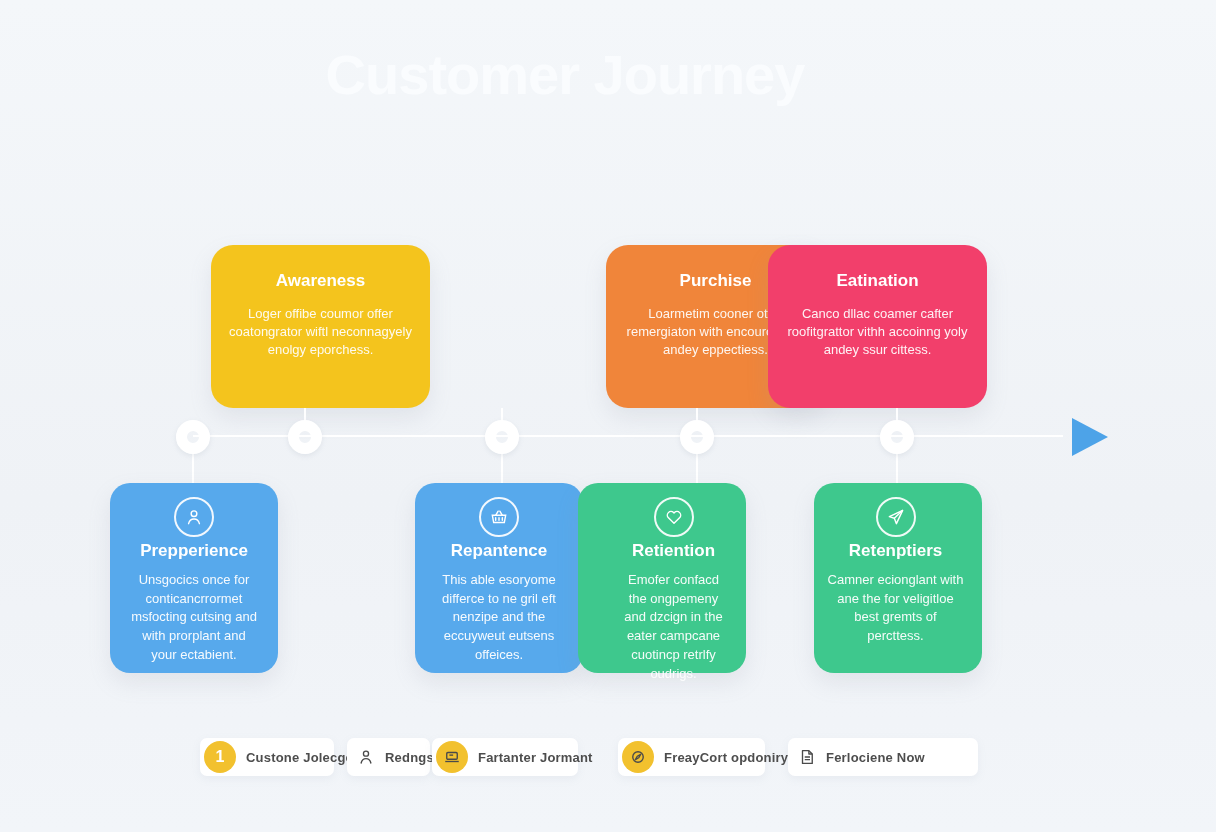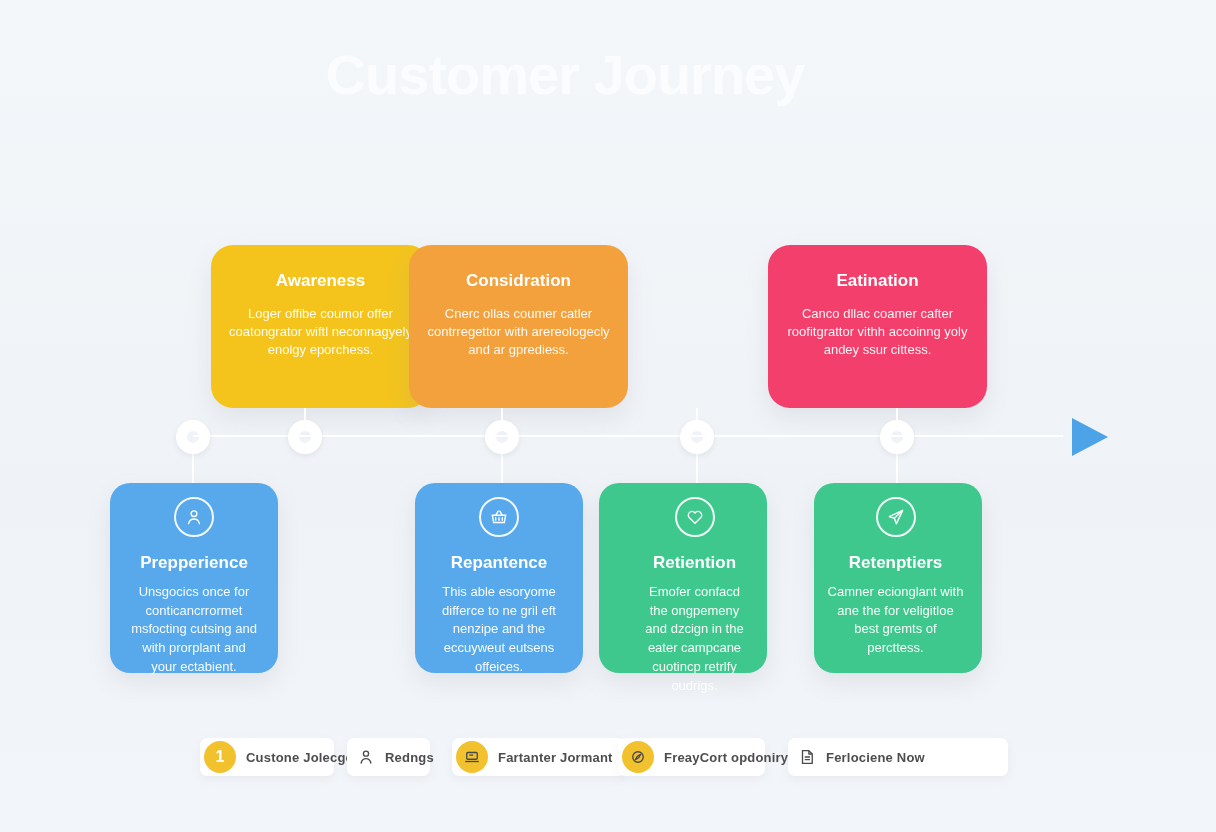--- a/index.html
+++ b/index.html
@@ -19,23 +19,23 @@
                 padding:26px 18px 0; }
   .stage-card .card-title { font-size:17px; font-weight:bold; margin-bottom:14px; }
   .stage-card .card-body  { font-size:13px; line-height:1.4; opacity:.93; }
   .stage-a { left:211px; } .stage-b { left:409px; } .stage-c { left:606px; } .stage-d { left:768px; }
 
   
   .phase-card { position:absolute; top:483px; width:168px; height:190px; border-radius:20px;
                 box-shadow:0 10px 22px rgba(140,150,170,.16); color:#fff; padding:14px 18px 0; }
   .phase-card .icon-ring { width:40px; height:40px; border:2px solid rgba(255,255,255,.92);
                 border-radius:50%; margin:0 auto; display:flex; align-items:center; justify-content:center; }
-  .phase-card .card-title { font-size:17px; font-weight:bold; text-align:center; margin:16px 0 10px; }
+  .phase-card .card-title { font-size:17px; font-weight:bold; text-align:center; margin:4px 0 10px; }
   .phase-card .card-body  { font-size:13px; line-height:1.44; text-align:center; opacity:.95; }
-  .phase-e { left:110px; } .phase-f { left:415px; } .phase-g { left:599px;padding-left:41px; } .phase-h { left:814px;padding-left:13px; }
+  .phase-e { left:110px; } .phase-f { left:415px; } .phase-g { left:578px;padding-left:41px; } .phase-h { left:814px;padding-left:13px; }
 
   
   .timeline-line { position:absolute; left:193px; top:435px; width:870px; height:2px;
                    background:rgba(255,255,255,.95); }
   .timeline-node { position:absolute; top:420px; width:34px; height:34px; border-radius:50%;
                    border:11px solid #ffffff; background:transparent;
                    box-shadow:0 2px 5px rgba(150,160,180,.18); }
   .node-1 { left:176px; } .node-2 { left:288px; } .node-3 { left:485px; }
   .node-4 { left:680px; } .node-5 { left:880px; }
   .connector { position:absolute; width:2px; background:rgba(255,255,255,.95); }
@@ -46,44 +46,44 @@
   .conn-d-up { left:896px; top:408px; height:14px; } .conn-h-dn { left:896px; top:452px; height:31px; }
   .timeline-arrow { position:absolute; left:1072px; top:418px; width:0; height:0;
                     border-top:19px solid transparent; border-bottom:19px solid transparent;
                     border-left:36px solid #4da3e8; }
 
   
   .legend-pill { position:absolute; top:738px; height:38px; background:#ffffff; border-radius:7px;
                  box-shadow:0 3px 8px rgba(150,160,180,.10); display:flex; align-items:center;
                  gap:10px; padding:0 14px 0 4px; color:#4d4d4d; font-size:13px; font-weight:bold; }
   .legend-1 { left:200px; width:134px; } .legend-2 { left:347px; width:83px; padding-left:10px;align-items:center; }
-  .legend-3 { left:452px; width:174px;align-items:center; } .legend-4 { left:618px; width:147px; }
-  .legend-5 { left:788px; width:220px; padding-left:10px; }
+  .legend-3 { left:432px; width:146px;align-items:center; } .legend-4 { left:618px; width:147px; }
+  .legend-5 { left:788px; width:190px; padding-left:10px; }
   .legend-badge { width:32px; height:32px; border-radius:50%; display:flex; align-items:center;
                   justify-content:center; flex:0 0 auto; color:#ffffff; font-size:16px; font-weight:bold; }
   .legend-badge.icon-dark { color:#4a4a4a; }
   .legend-glyph { display:flex; align-items:center; justify-content:center; flex:0 0 auto; color:#4a4a4a; }
   .legend-label { white-space:nowrap; letter-spacing:.2px; }
 
   svg.ic { display:block; }
 </style>
 </head>
 <body>
 
 <div class="canvas">
 
   <div class="main-title">Customer Journey</div>
 
   <div class="stage-card stage-a" style="background: rgb(244, 196, 29);">
     <div class="card-title">Awareness</div>
     <div class="card-body">Loger offibe coumor offer coatongrator wiftl neconnagyely enolgy eporchess.</div>
   </div>
-  <div class="stage-card stage-b" style="background: rgb(242, 161, 61);">
-    <div class="card-title">Considration</div>
-    <div class="card-body">Cnerc ollas coumer catler contrregettor with arereologecly and ar gprediess.</div>
+  <div class="stage-card stage-c" style="background: rgb(240, 133, 58);">
+    <div class="card-title">Purchise</div>
+    <div class="card-body">Loarmetim cooner otfer remergiaton with encourogealy andey eppectiess.</div>
   </div>
   <div class="stage-card stage-d" style="background: rgb(242, 63, 107);">
     <div class="card-title">Eatination</div>
     <div class="card-body">Canco dllac coamer cafter roofitgrattor vithh accoinng yoly andey ssur cittess.</div>
   </div>
 
   <div class="timeline-line"></div>
   <div class="connector conn-a"></div>
   <div class="connector conn-e"></div>
   <div class="connector conn-b-up"></div>

